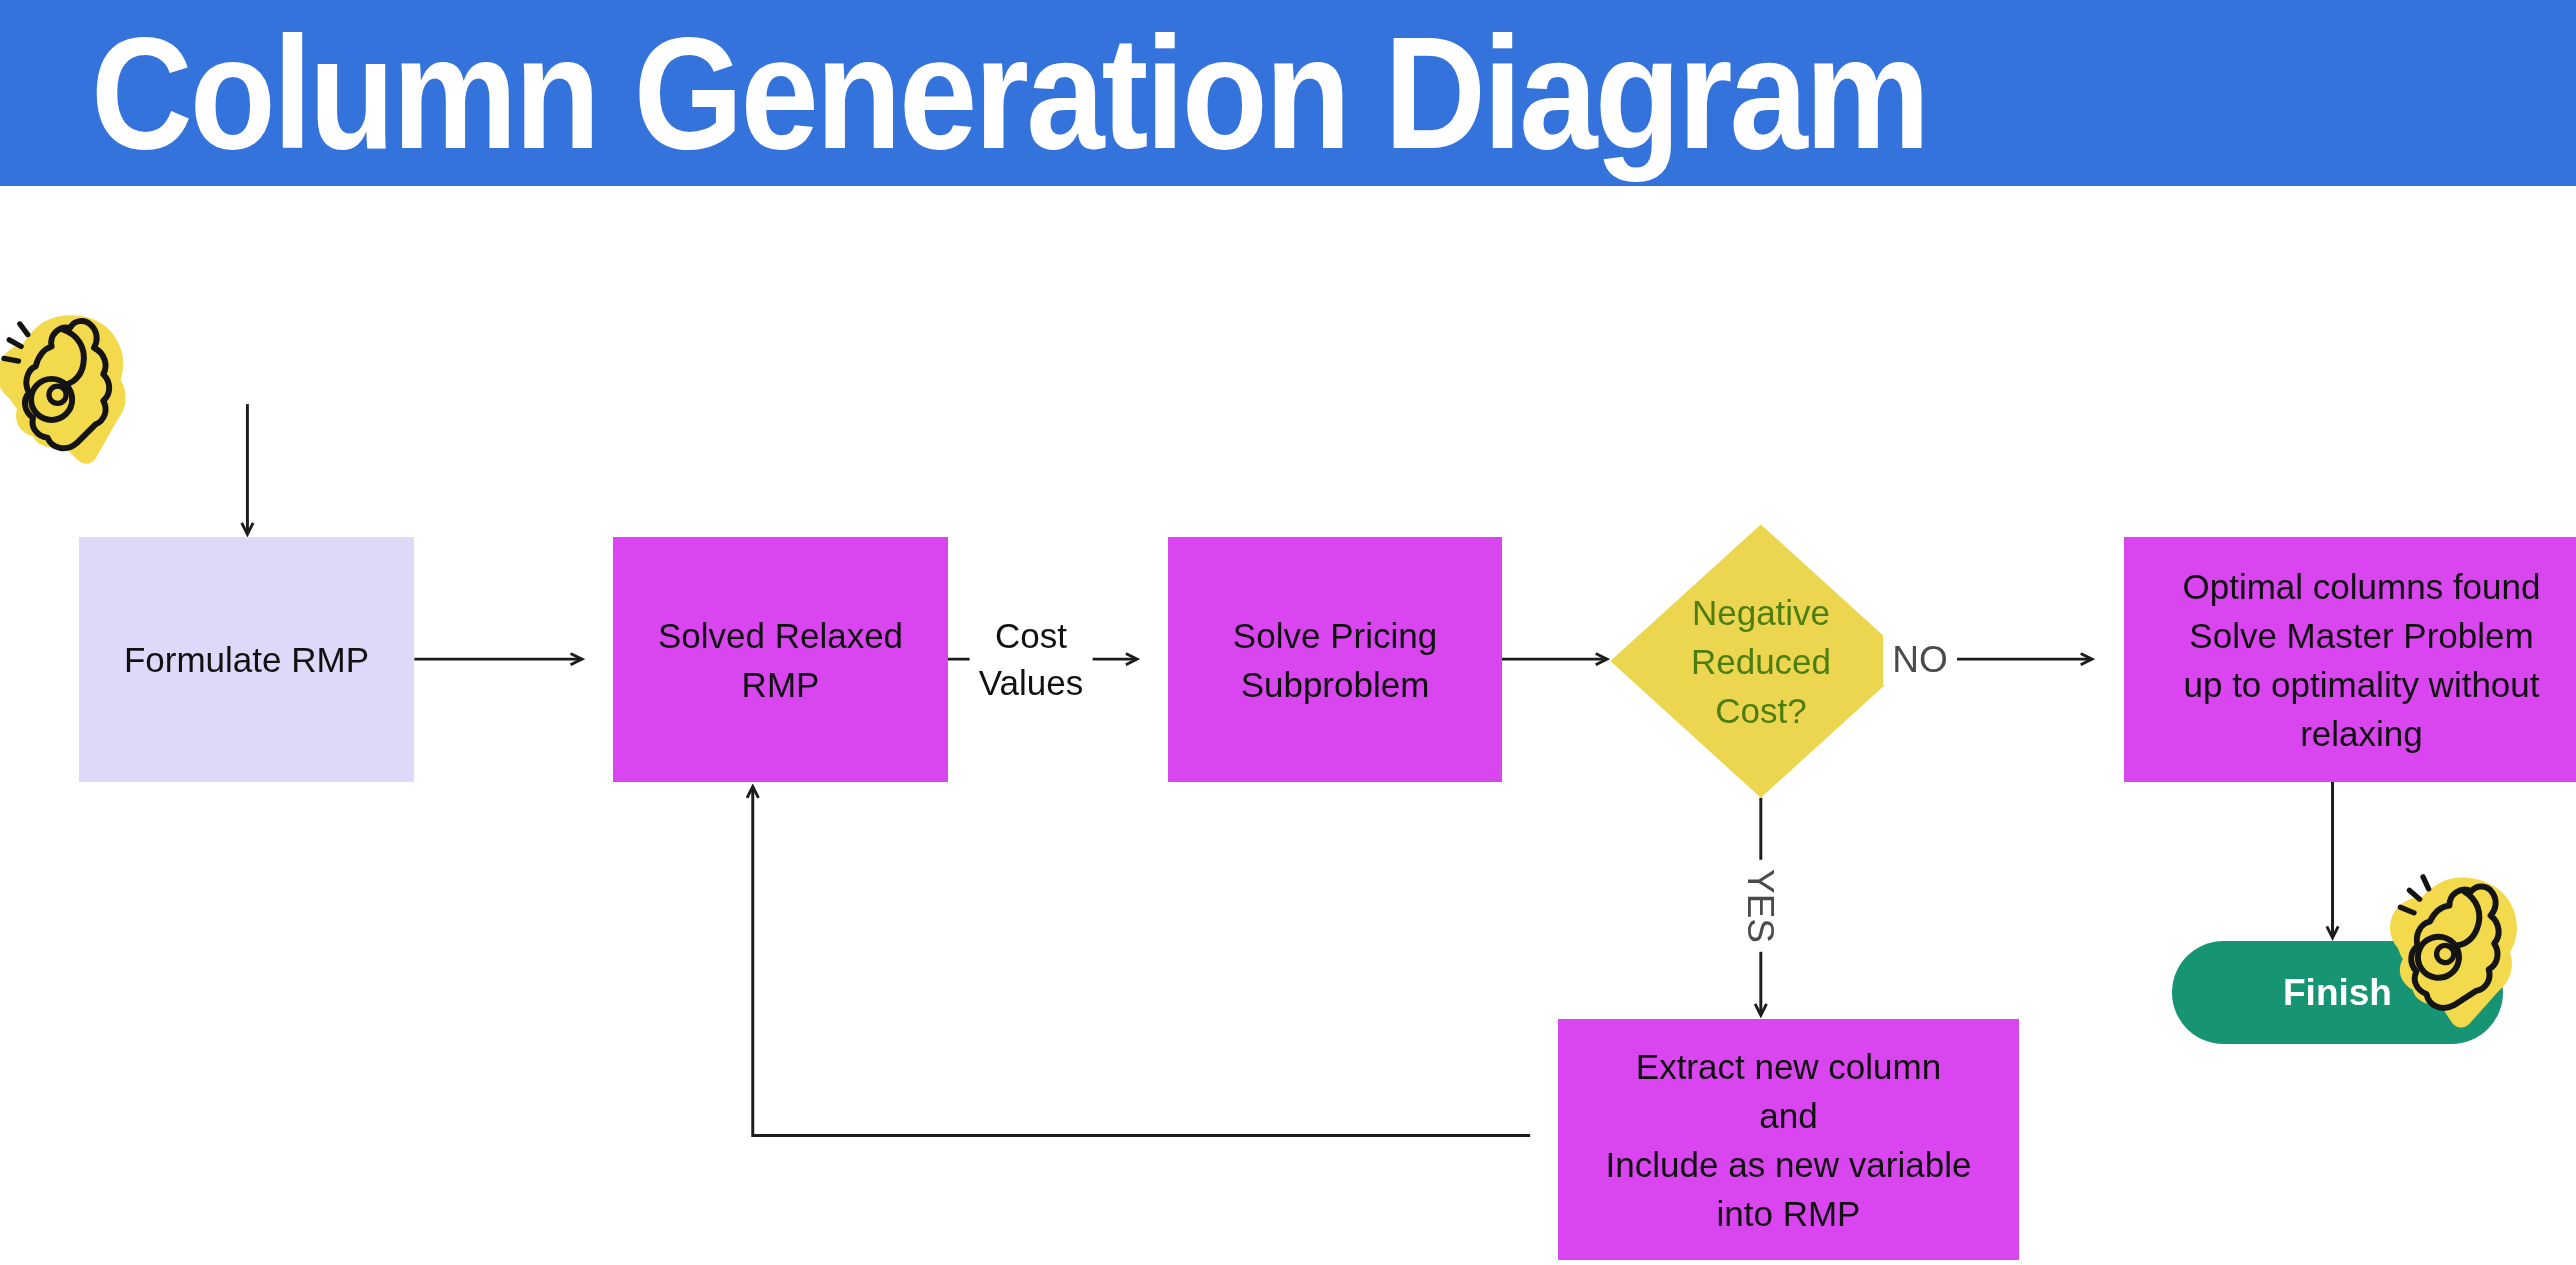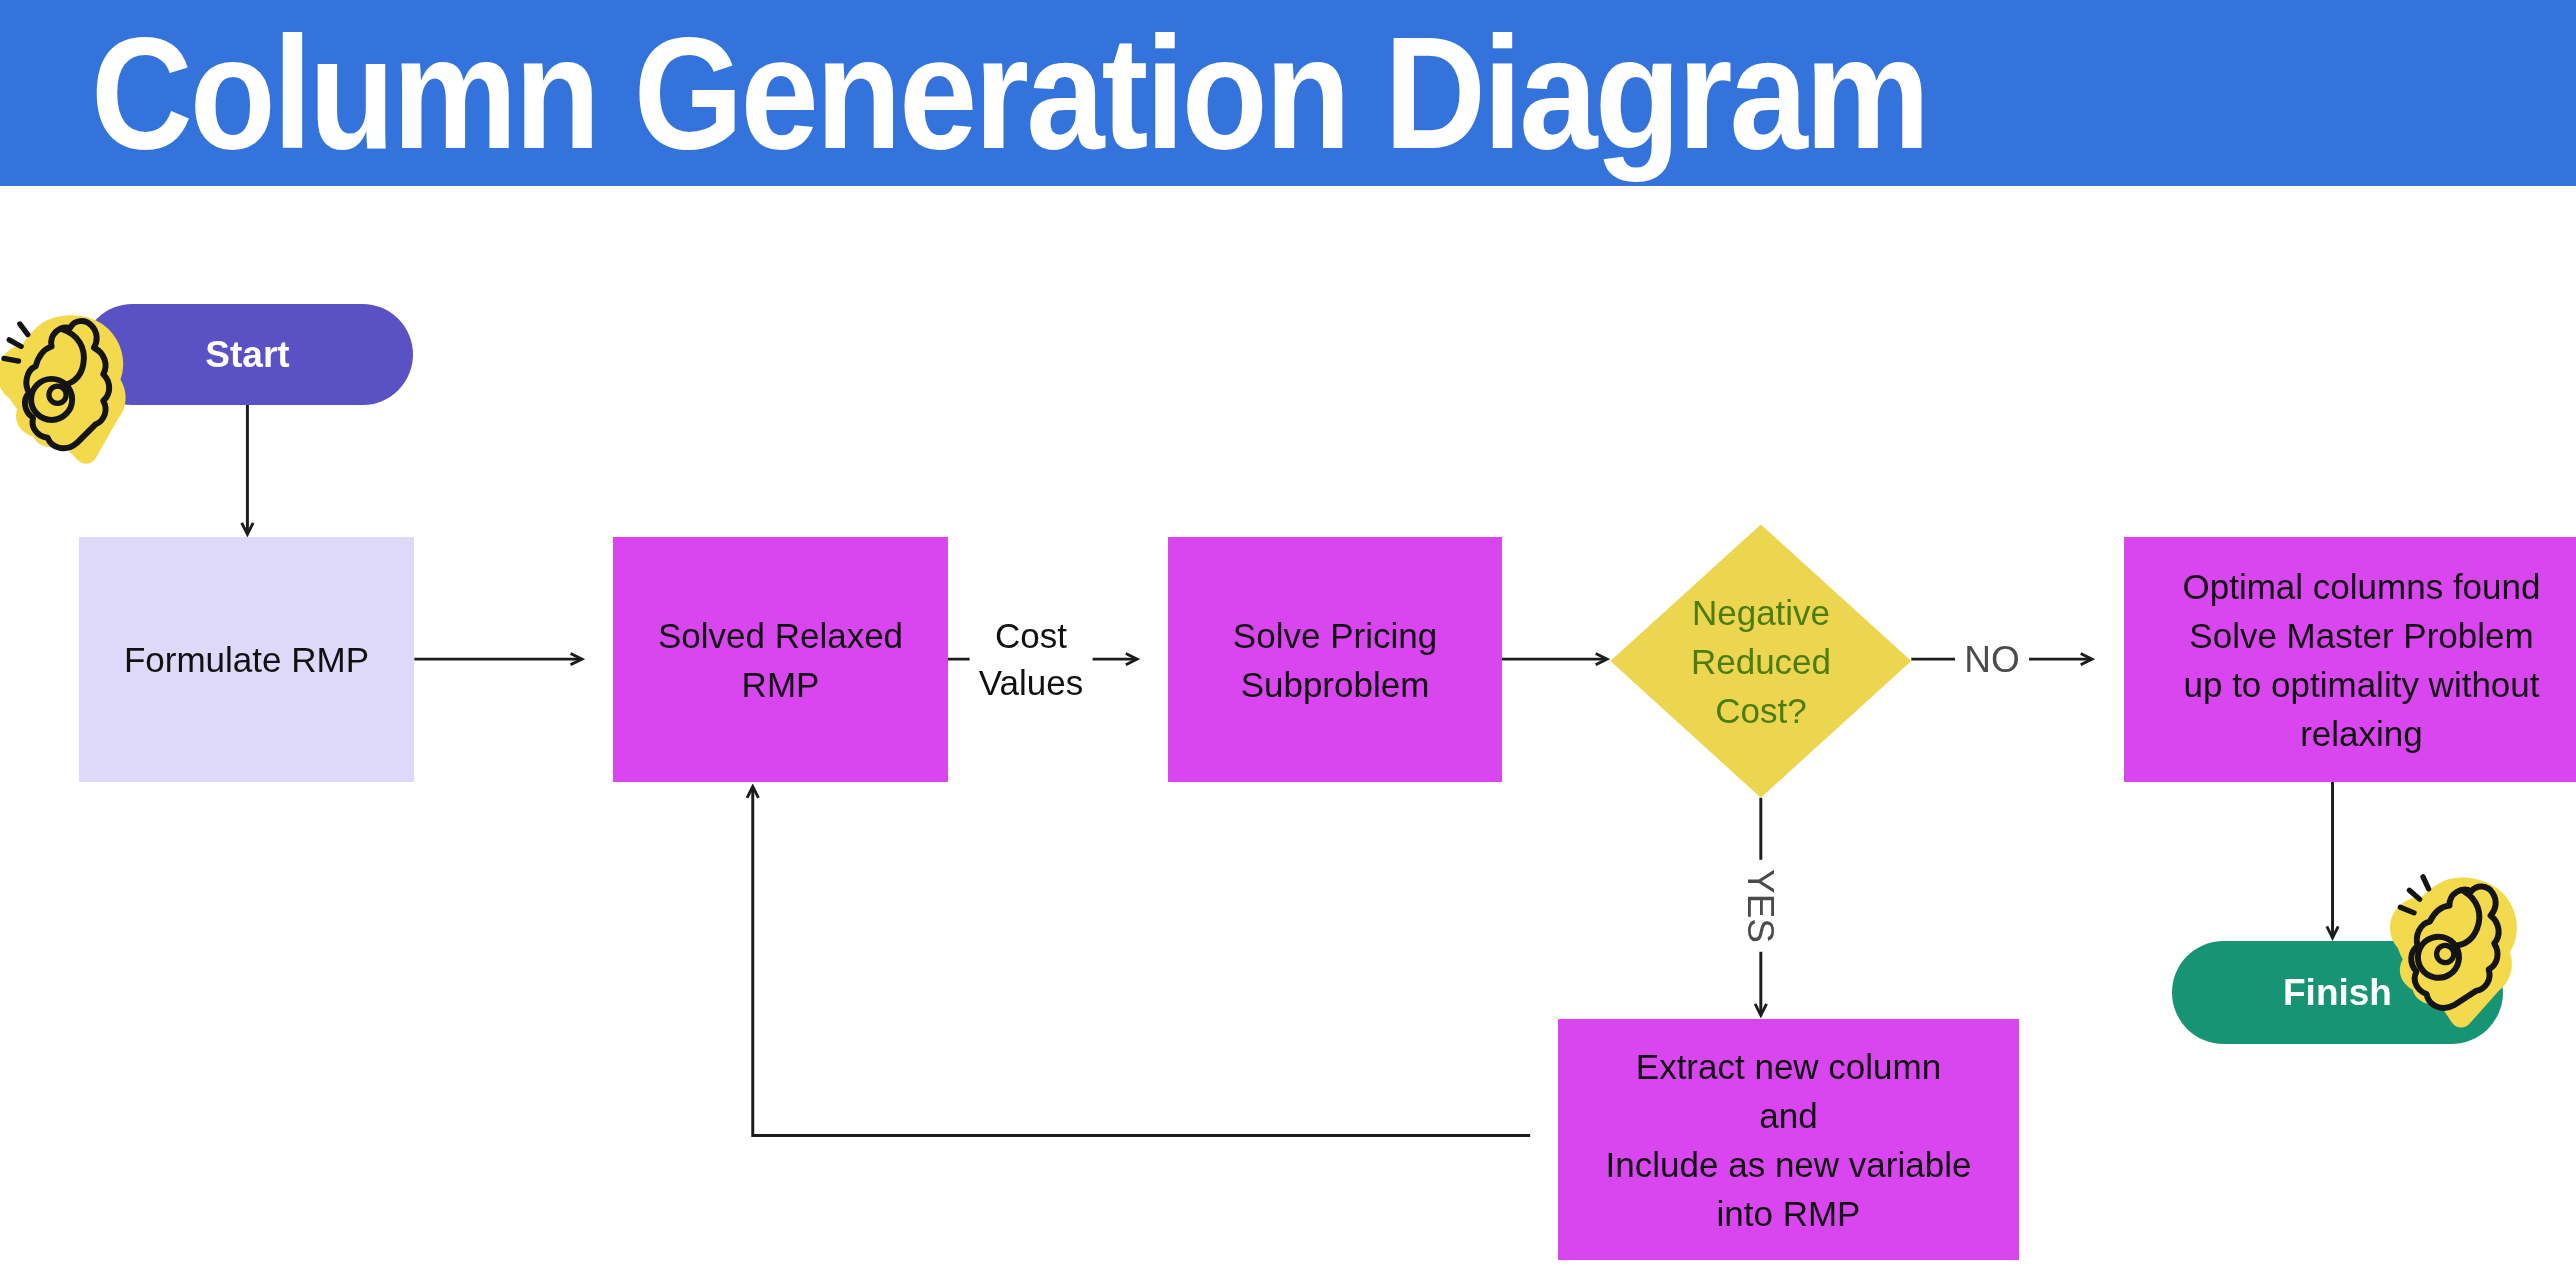--- a/index.html
+++ b/index.html
@@ -154,23 +154,20 @@
     <line class="wire" x1="376" y1="615" x2="376" y2="812" marker-end="url(#arrow)"></line>
     <line class="wire" x1="630" y1="1003" x2="884" y2="1003" marker-end="url(#arrow)"></line>
     <line class="wire" x1="1400" y1="1003" x2="1729" y2="1003" marker-end="url(#arrow)"></line>
     <line class="wire" x1="2243" y1="1003" x2="2444" y2="1003" marker-end="url(#arrow)"></line>
     <line class="wire" x1="2908" y1="1003" x2="3182" y2="1003" marker-end="url(#arrow)"></line>
     <line class="wire" x1="3549" y1="1190" x2="3549" y2="1426" marker-end="url(#arrow)"></line>
     <line class="wire" x1="2679" y1="1214" x2="2679" y2="1544" marker-end="url(#arrow)"></line>
     <path class="wire" d="M2328,1728 L1145,1728 L1145,1198" marker-end="url(#arrow)"></path>
   </svg>
 
-  <div class="node pill pill-start" style="left:82px; top:304px; width:331px; height:101px;">
-    <div>Start</div>
-  </div>
 
   <div class="node box-lavender" style="left:79px; top:537px; width:335px; height:245px;">
     <div>Formulate RMP</div>
   </div>
 
   <div class="node box-blue" style="left:585px; top:537px; width:335px; height:245px;">
     <div>Solved Relaxed</div>
     <div>RMP</div>
   </div>
 
@@ -201,21 +198,21 @@
 
   <div class="node pill pill-finish" style="left:2172px; top:941px; width:331px; height:103px;">
     <div>Finish</div>
   </div>
 
   <div class="edge-label" style="left:1031px; top:659px;">
     <div>Cost</div>
     <div>Values</div>
   </div>
 
-  <div class="edge-label gray" style="left:1992px; top:659px;">NO</div>
+  <div class="edge-label gray" style="left:1920px; top:659px;">NO</div>
 
   <div class="edge-label gray rot90" style="left:1761px; top:906px;">YES</div>
 
   <svg class="sticker" style="left:-4px; top:308px;" width="139" height="159" viewBox="0 0 210 240">
     <use href="#ok-hand"></use>
   </svg>
 
   <svg class="sticker" style="left:2385px; top:869px;" width="139" height="159" viewBox="0 0 210 240">
     <use href="#ok-hand" transform="rotate(12 105 120)"></use>
   </svg>

